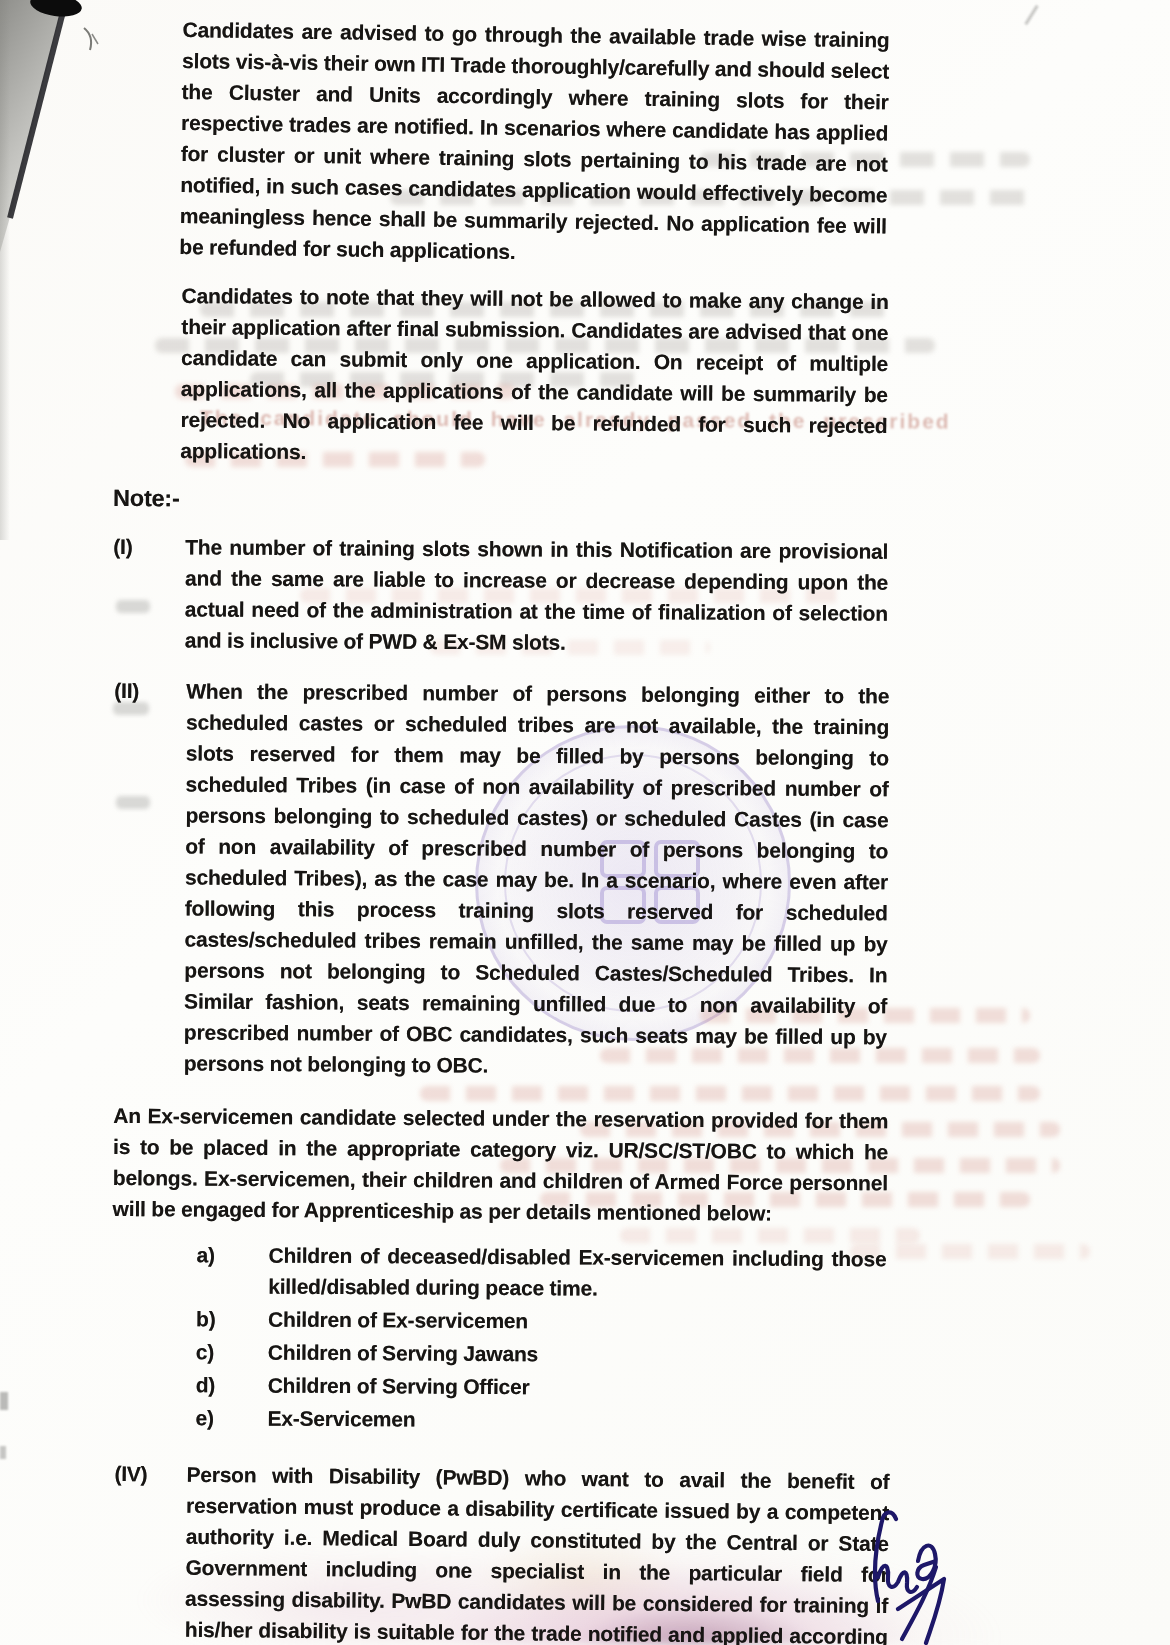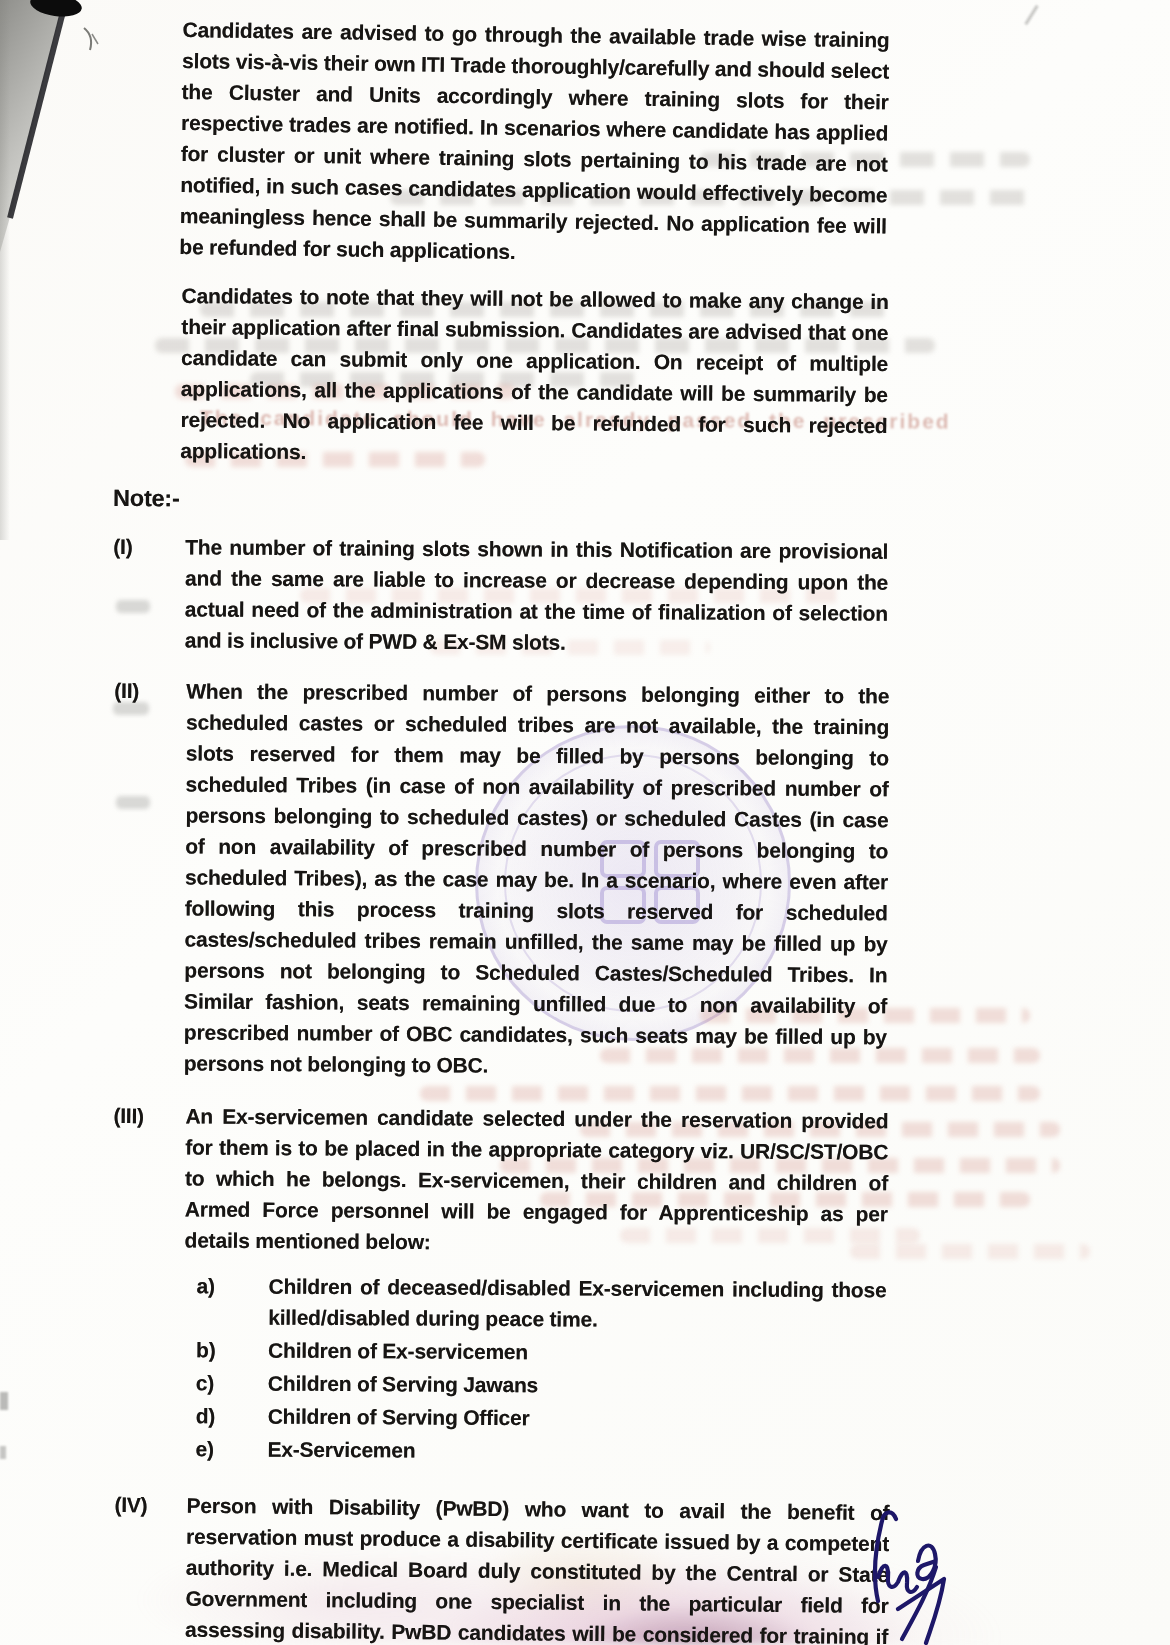--- a/index.html
+++ b/index.html
@@ -148,21 +148,20 @@
       <span class="nl">(I)</span>
       <span class="nt">The number of training slots shown in this Notification are provisional and the same are liable to increase or decrease depending upon the actual need of the administration at the time of finalization of selection and is inclusive of PWD &amp; Ex-SM slots.</span>
     </div>
 
     <div class="note mt-n2 r040">
       <span class="nl">(II)</span>
       <span class="nt">When the prescribed number of persons belonging either to the scheduled castes or scheduled tribes are not available, the training slots reserved for them may be filled by persons belonging to scheduled Tribes (in case of non availability of prescribed number of persons belonging to scheduled castes) or scheduled Castes (in case of non availability of prescribed number of persons belonging to scheduled Tribes), as the case may be. In a scenario, where even after following this process training slots reserved for scheduled castes/scheduled tribes remain unfilled, the same may be filled up by persons not belonging to Scheduled Castes/Scheduled Tribes. In Similar fashion, seats remaining unfilled due to non availability of prescribed number of OBC candidates, such seats may be filled up by persons not belonging to OBC.</span>
     </div>
 
     <div class="note mt-n3 r040">
-      <span class="nl">(III)</span>
       <span class="nt">An Ex-servicemen candidate selected under the reservation provided for them is to be placed in the appropriate category viz. UR/SC/ST/OBC to which he belongs. Ex-servicemen, their children and children of Armed Force personnel will be engaged for Apprenticeship as per details mentioned below:</span>
     </div>
 
     <div class="subitems r035">
       <div class="sub">
         <span class="sl">a)</span>
         <span class="st">Children of deceased/disabled Ex-servicemen including those killed/disabled during peace time.</span>
       </div>
       <div class="sub">
         <span class="sl">b)</span>

